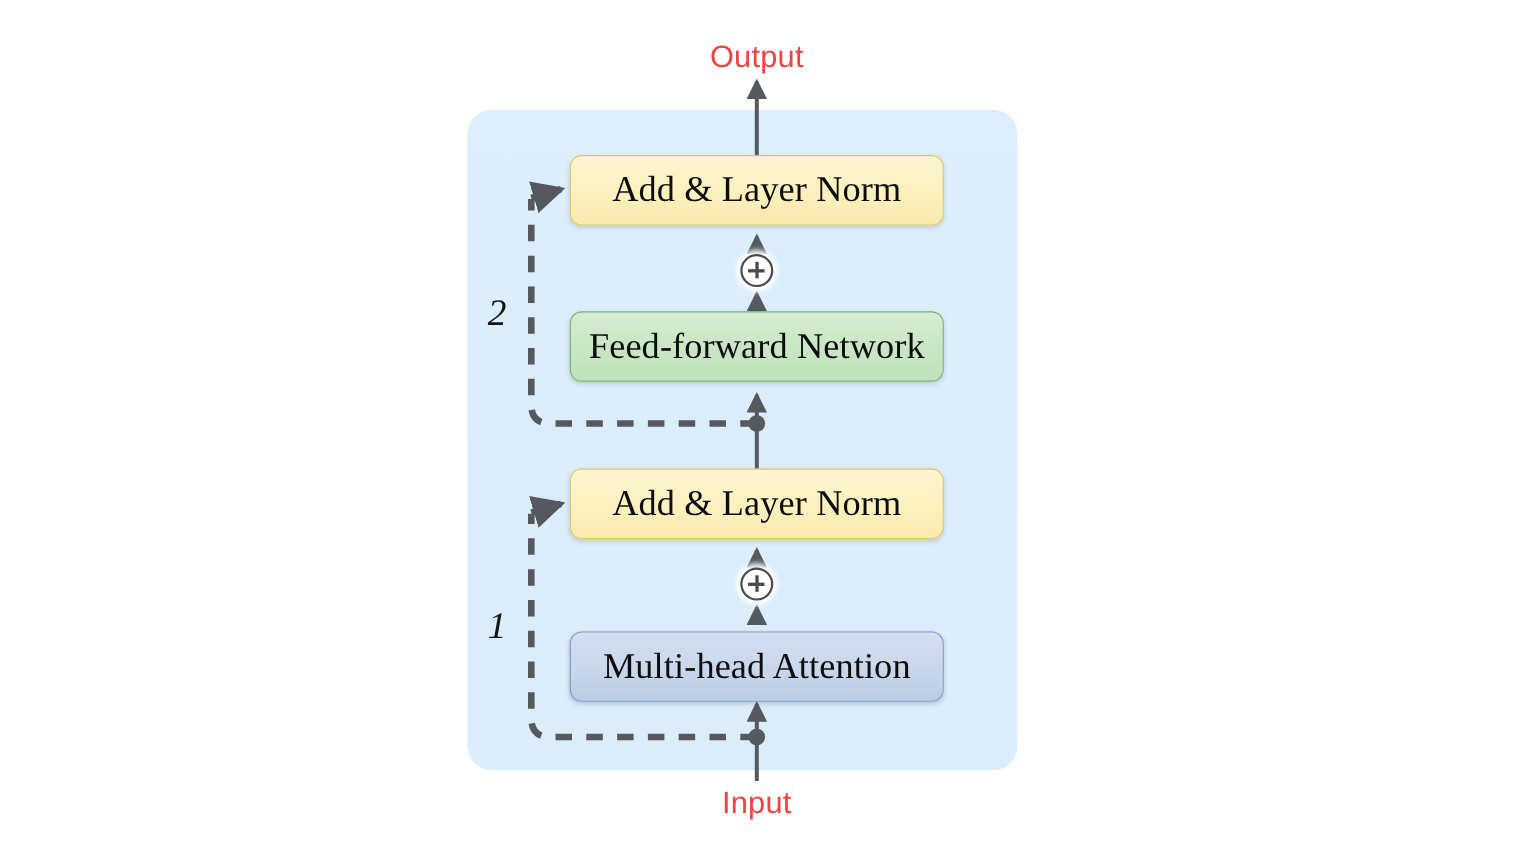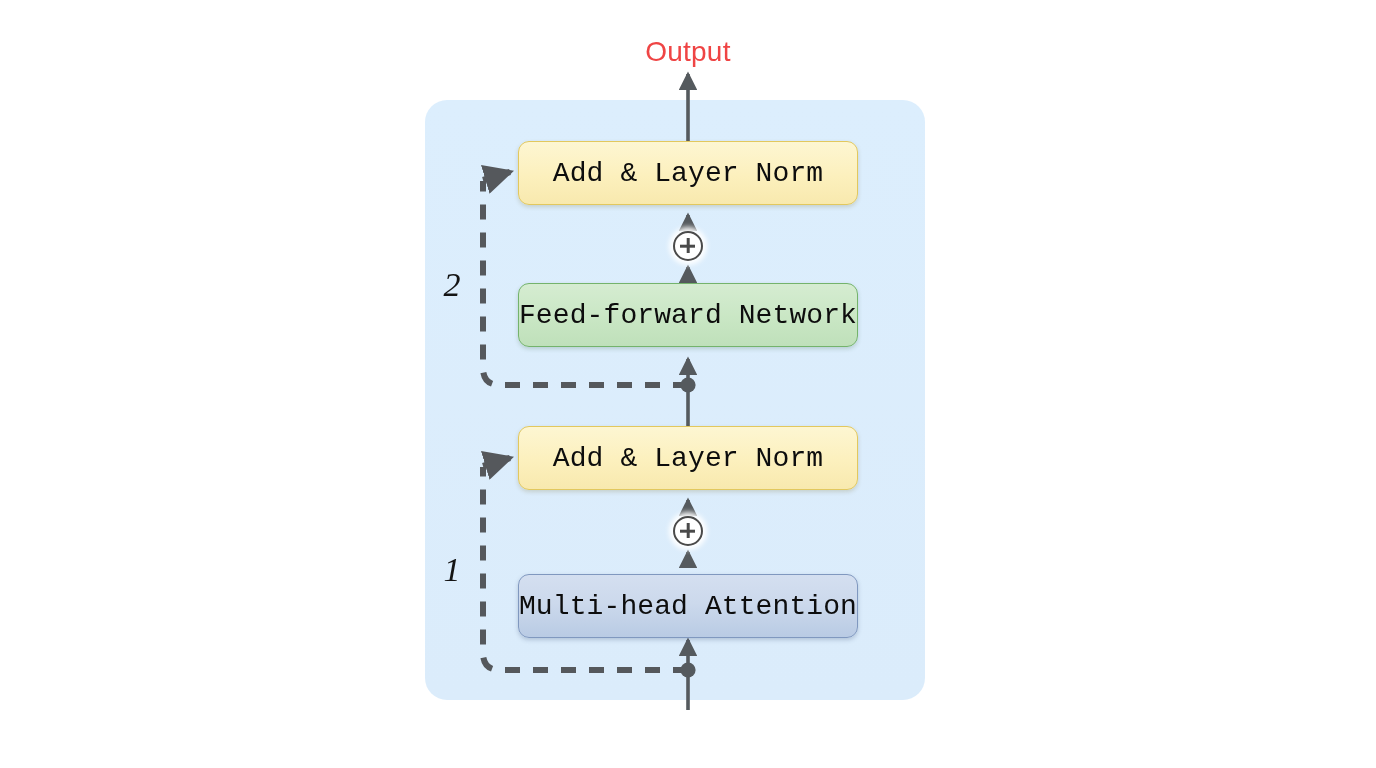--- a/index.html
+++ b/index.html
@@ -41,22 +41,22 @@
   .block {
     position: absolute;
     left: 518px;
     width: 340px;
     height: 64px;
     border-radius: 11px;
     box-sizing: border-box;
     display: flex;
     align-items: center;
     justify-content: center;
-    font-family: Liberation Mono, monospace;
-    font-size: 28px;
+    font-family: Liberation Serif, serif;
+    font-size: 33px;
     color: #0d0d0d;
     white-space: nowrap;
     letter-spacing: 0.1px;
   }
   .block-norm {
     background: linear-gradient(180deg, #fdf6d2 0%, #fcf0bd 55%, #f8e9ae 100%);
     border: 1.6px solid #e2c85e;
     box-shadow: 0 2px 4px rgba(120,105,40,0.22);
   }
   .block-ffn {
@@ -152,20 +152,21 @@
 
     <path d="M 688 385 L 500 385 Q 483 385 483 368 L 483 181" stroke="#55585c" stroke-width="6" fill="none" stroke-dasharray="15 13" stroke-linecap="butt"></path>
     <path d="M 483 180 L 510 172" stroke="#55585c" stroke-width="6" fill="none" marker-end="url(#arrowDash)"></path>
 
     <circle cx="688" cy="670" r="7.6" fill="#555a5e"></circle>
     <circle cx="688" cy="385" r="7.6" fill="#555a5e"></circle>
   </svg>
 
   <div class="io-label" id="output-label">Output</div>
 
+  <div class="io-label" id="input-label">Input</div>
 
   <div class="block block-norm" id="block-norm-top">Add &amp; Layer Norm</div>
 
   <div class="block block-ffn" id="block-ffn">Feed-forward Network</div>
 
   <div class="block block-norm" id="block-norm-bot">Add &amp; Layer Norm</div>
 
   <div class="block block-attn" id="block-attn">Multi-head Attention</div>
 
   <div class="res-label" id="res-label-2">2</div>

